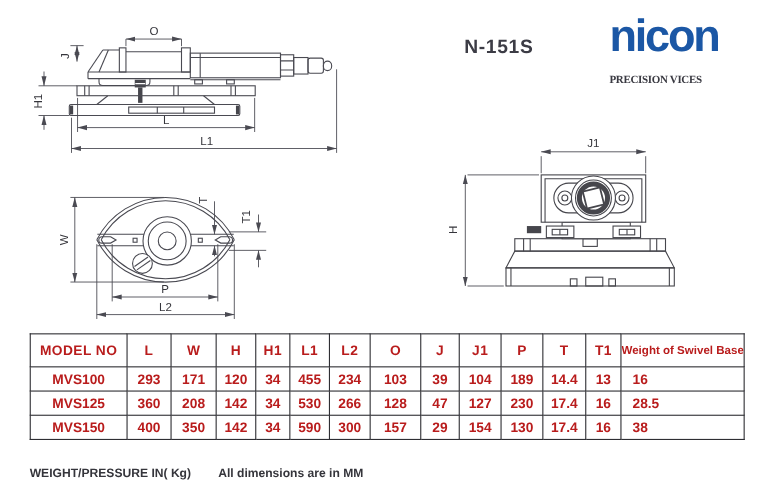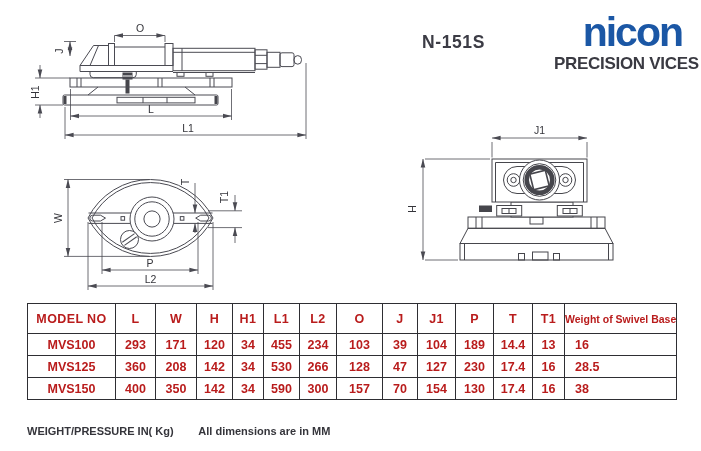--- a/index.html
+++ b/index.html
@@ -2,25 +2,25 @@
 <html><head>
 <meta charset="utf-8">
 <style>
   html,body{margin:0;padding:0;background:#fff;}
   #page{position:relative;width:701px;height:451px;background:#fff;overflow:hidden;
         font-family:"Liberation Sans",sans-serif;}
   .dwg{position:absolute;}
   .dwg text{font-family:"Liberation Sans",sans-serif;font-size:10.5px;fill:#35353b;}
   #model-code{position:absolute;left:422px;top:32px;font-size:17.5px;font-weight:700;
               color:#3c3c45;letter-spacing:.6px;}
-  #brand{position:absolute;left:554px;top:13px;width:128px;text-align:right;}
+  #brand{position:absolute;left:554px;top:13px;width:128px;text-align:left;}
   #brand .wordmark{font-size:41px;font-weight:700;line-height:.95;letter-spacing:-2px;
                    color:#1b57a5;}
-  #brand .tagline{font-size:17px;font-weight:700;color:#3a3a42;letter-spacing:-.3px;
-                  margin-top:2px;white-space:nowrap;}
+  #brand .tagline{font-size:10px;font-weight:700;color:#3a3a42;letter-spacing:-.3px;
+                  margin-top:15px;white-space:nowrap;font-family:Liberation Serif, serif;}
   table.spec{position:absolute;left:27px;top:303px;width:649px;border-collapse:collapse;
              table-layout:fixed;color:#b91c1c;}
   table.spec th,table.spec td{border:1px solid #2e2e33;text-align:center;padding:0;
              white-space:nowrap;overflow:hidden;font-weight:700;}
   table.spec th{height:29px;font-size:12.5px;letter-spacing:.4px;}
   table.spec td{height:21px;font-size:12.5px;}
   table.spec th.col-weight{font-size:10.5px;letter-spacing:0;}
   table.spec td.col-weight{text-align:left;padding-left:10px;}
   #footnotes{position:absolute;left:27px;top:425px;width:649px;text-align:left;
              font-size:11px;font-weight:700;color:#35353b;}
@@ -290,21 +290,21 @@
         </tr>
         <tr>
           <td>MVS150</td>
           <td>400</td>
           <td>350</td>
           <td>142</td>
           <td>34</td>
           <td>590</td>
           <td>300</td>
           <td>157</td>
-          <td>70</td>
+          <td>29</td>
           <td>154</td>
           <td>130</td>
           <td>17.4</td>
           <td>16</td>
           <td class="col-weight">38</td>
         </tr>
       </tbody>
   </table>
 
   <div id="footnotes">

